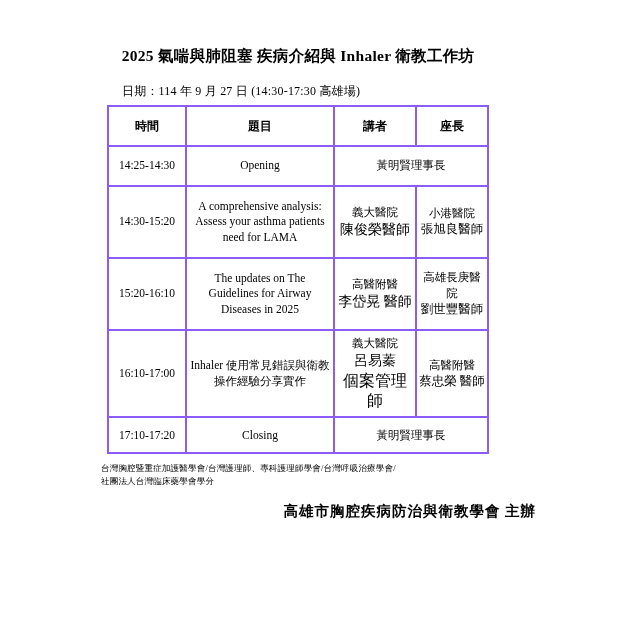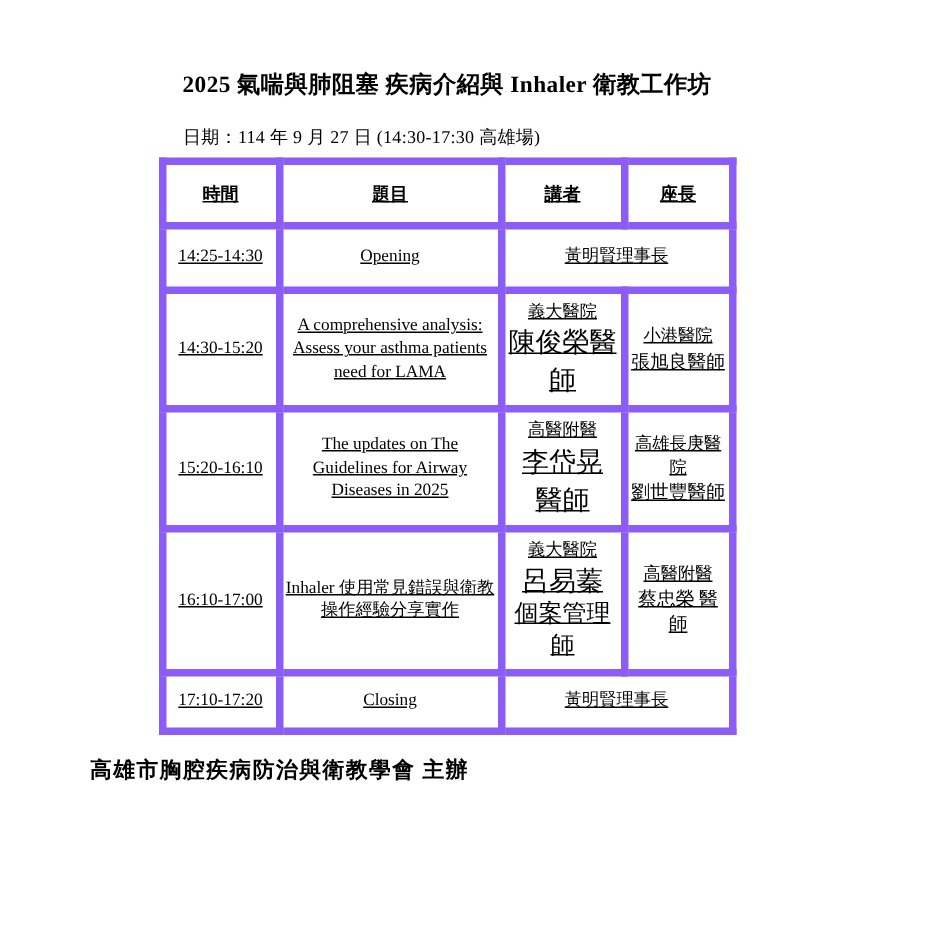--- a/index.html
+++ b/index.html
@@ -43,28 +43,27 @@
     font-size: 13px;
   }
   table.schedule {
     border-collapse: collapse;
     margin: 0 auto;
     width: 380px;
     table-layout: fixed;
   }
   table.schedule td,
   table.schedule th {
-    border: 5px solid #8b5cf6;
+    border: 2px solid #8b5cf6;
     text-align: center;
     vertical-align: middle;
     font-size: 11.5px;
     padding: 4px 2px;
     line-height: 1.35;
     font-weight: normal;
-    text-decoration: underline;
   }
   table.schedule th {
     font-weight: bold;
     font-size: 12px;
     height: 30px;
   }
   .col-time { width: 78px; }
   .col-topic { width: 148px; }
   .col-speaker { width: 82px; }
   .col-chair { width: 72px; }
@@ -75,21 +74,21 @@
 
   .topic-en {
     font-size: 11.5px;
     line-height: 1.45;
   }
   .speaker-org {
     font-size: 11.5px;
     line-height: 1.4;
   }
   .speaker-name {
-    font-size: 18px;
+    font-size: 14px;
     line-height: 1.4;
   }
   .speaker-sub {
     font-size: 16px;
     line-height: 1.3;
   }
   .chair-org {
     font-size: 11.5px;
     line-height: 1.4;
   }
@@ -106,21 +105,21 @@
   .host-note {
     margin: 8px auto 0 auto;
     width: 400px;
     font-size: 8.5px;
     line-height: 1.5;
     text-align: left;
     padding-left: 6px;
     letter-spacing: 0.2px;
   }
   .organizer {
-    text-align: left;
+    text-align: right;
     font-size: 14.5px;
     font-weight: bold;
     margin-top: 14px;
     letter-spacing: 1px;
   }
   .cell-stack > div { display: block; }
 </style>
 </head>
 <body>
 
@@ -209,16 +208,20 @@
 
 
       <tr class="row-short">
         <td>17:10-17:20</td>
         <td class="opening-label">Closing</td>
         <td colspan="2" class="plain-span">黃明賢理事長</td>
       </tr>
     </tbody>
   </table>
 
+  <div class="host-note">
+    <div>台灣胸腔暨重症加護醫學會/台灣護理師、專科護理師學會/台灣呼吸治療學會/</div>
+    <div>社團法人台灣臨床藥學會學分</div>
+  </div>
 
   <div class="organizer">高雄市胸腔疾病防治與衛教學會  主辦</div>
 
 </div>
 
 </body></html>

